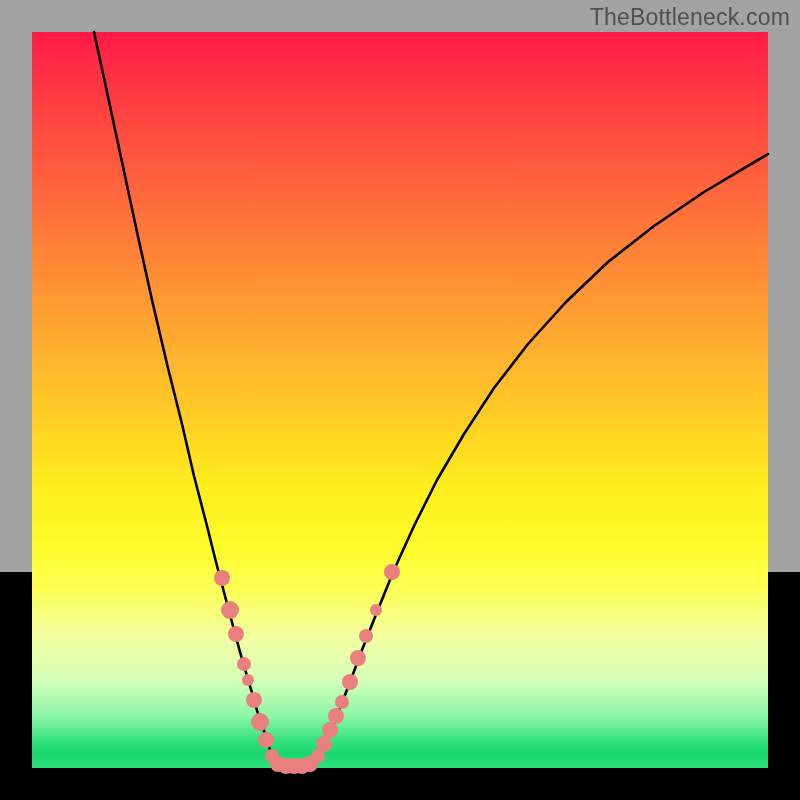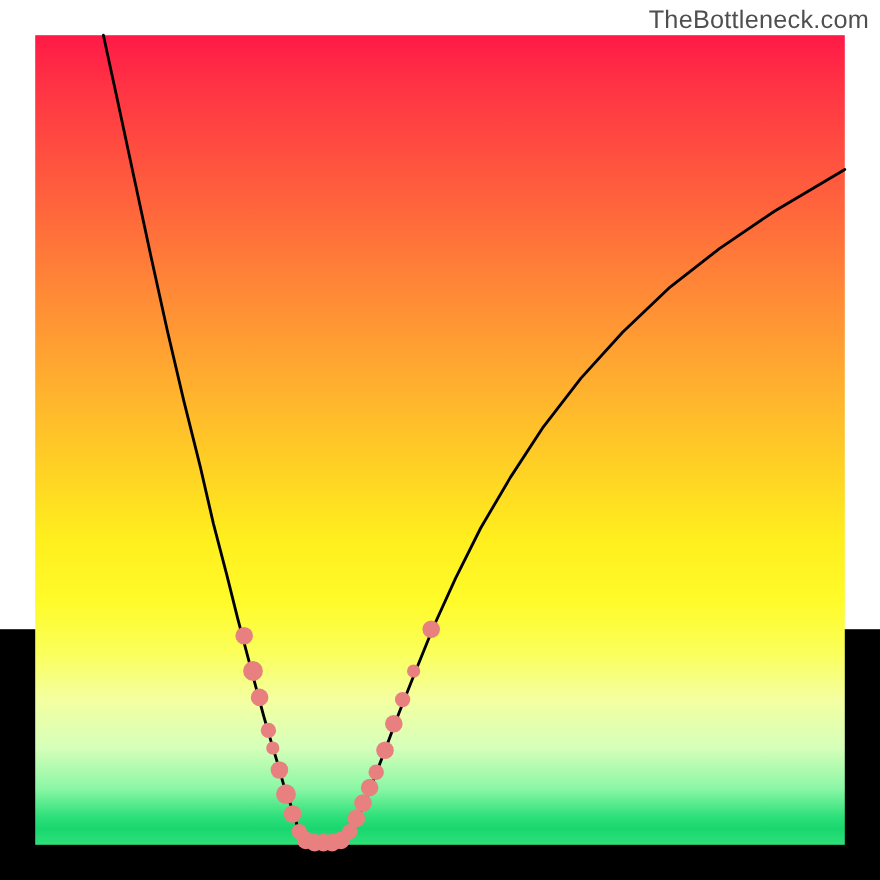--- a/index.html
+++ b/index.html
@@ -10,21 +10,21 @@
     overflow: hidden;
     background: #000;
     font-family: Arial, Helvetica, sans-serif;
   }
   .frame {
     position: absolute;
     left: 0;
     top: 0;
     width: 800px;
     height: 572px;
-    background: #ffffff;
+    background: #a3a3a3;
     text-align: right;
   }
   .plot-area {
     position: absolute;
     left: 32px;
     top: 32px;
     width: 736px;
     height: 736px;
     
     background: linear-gradient(to bottom,

